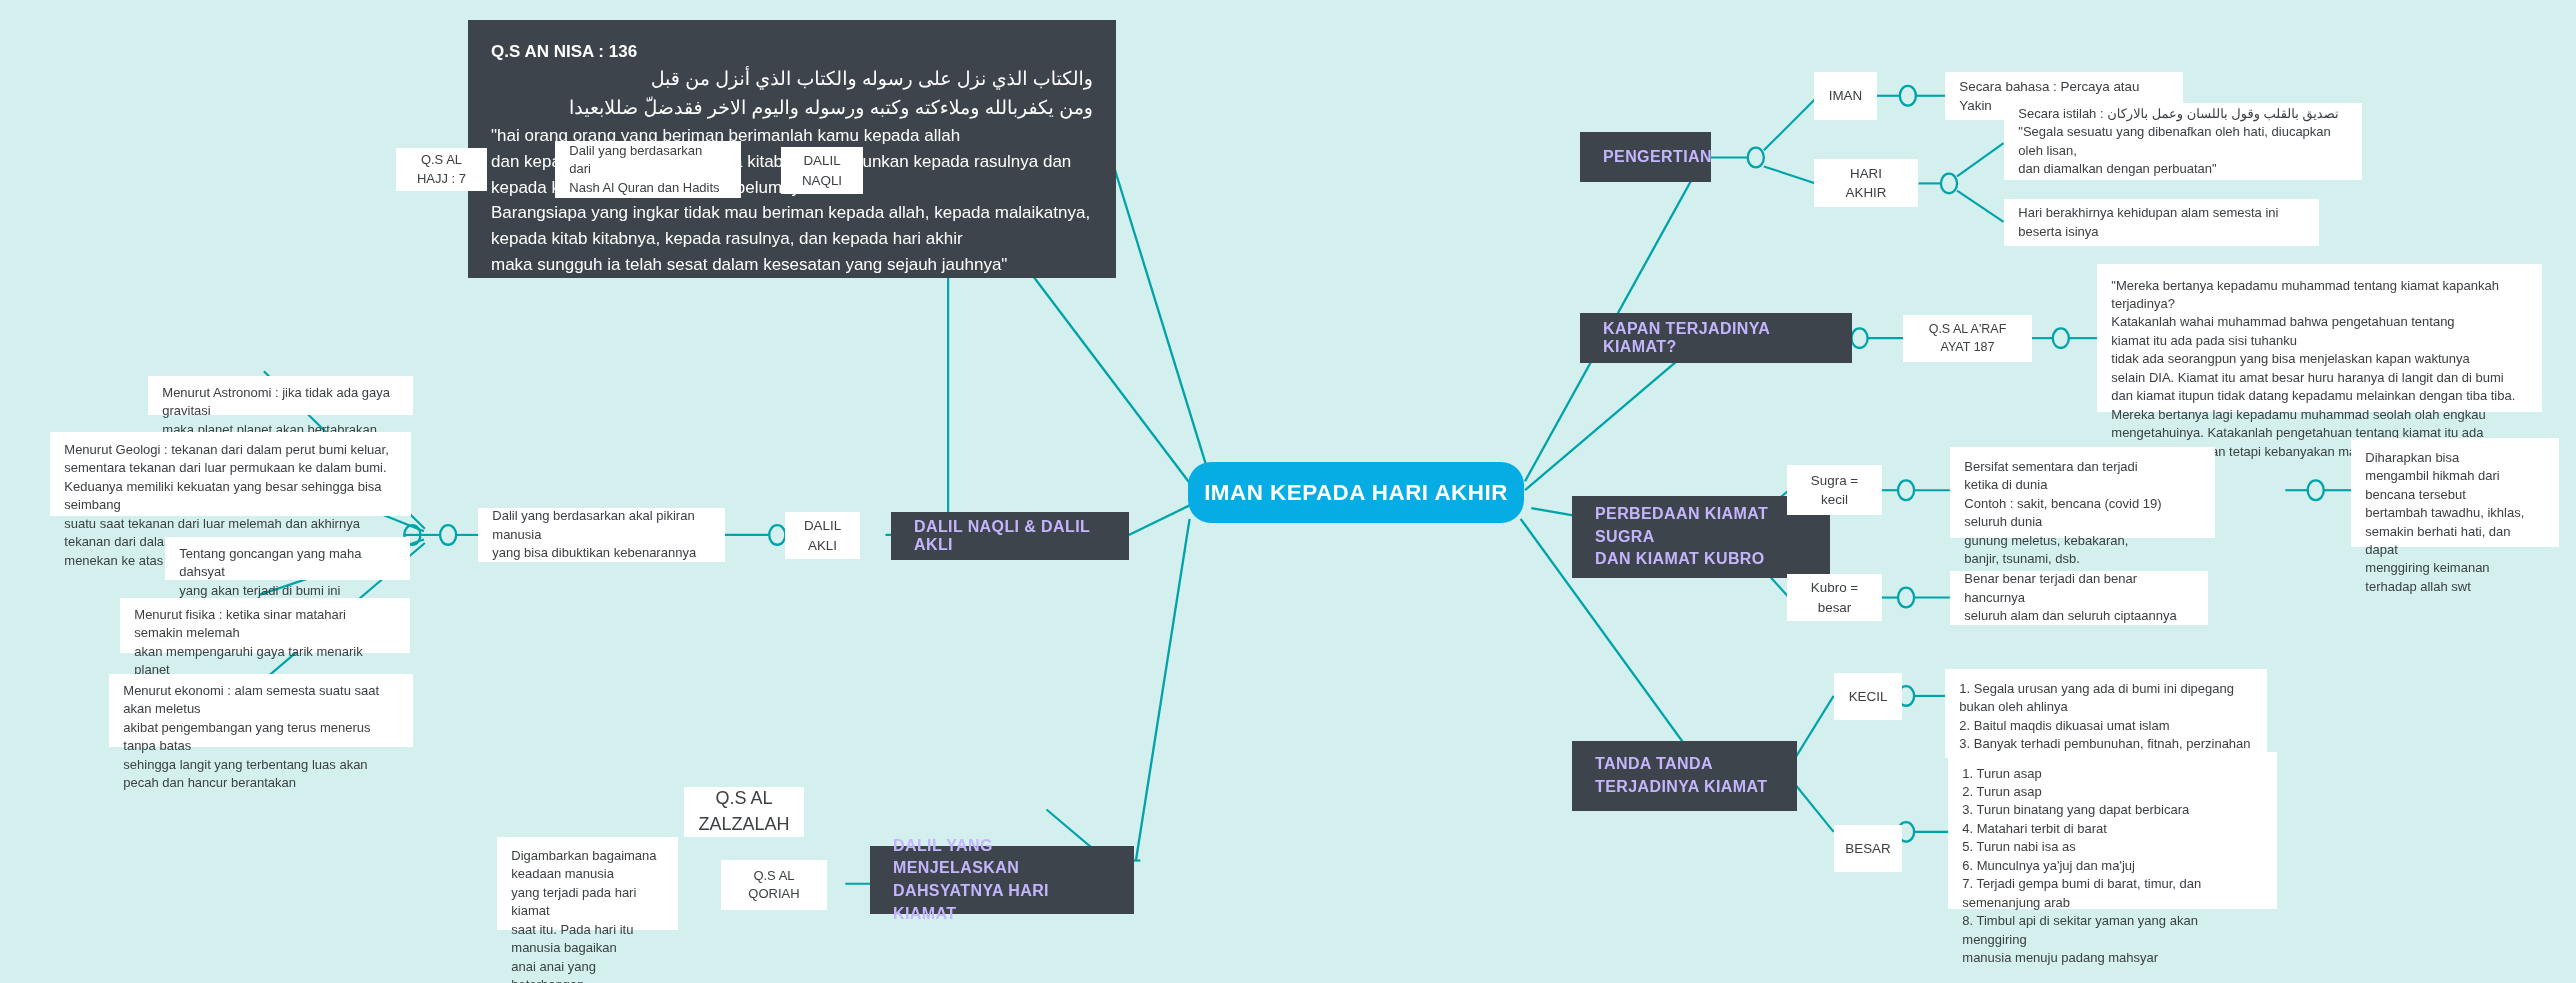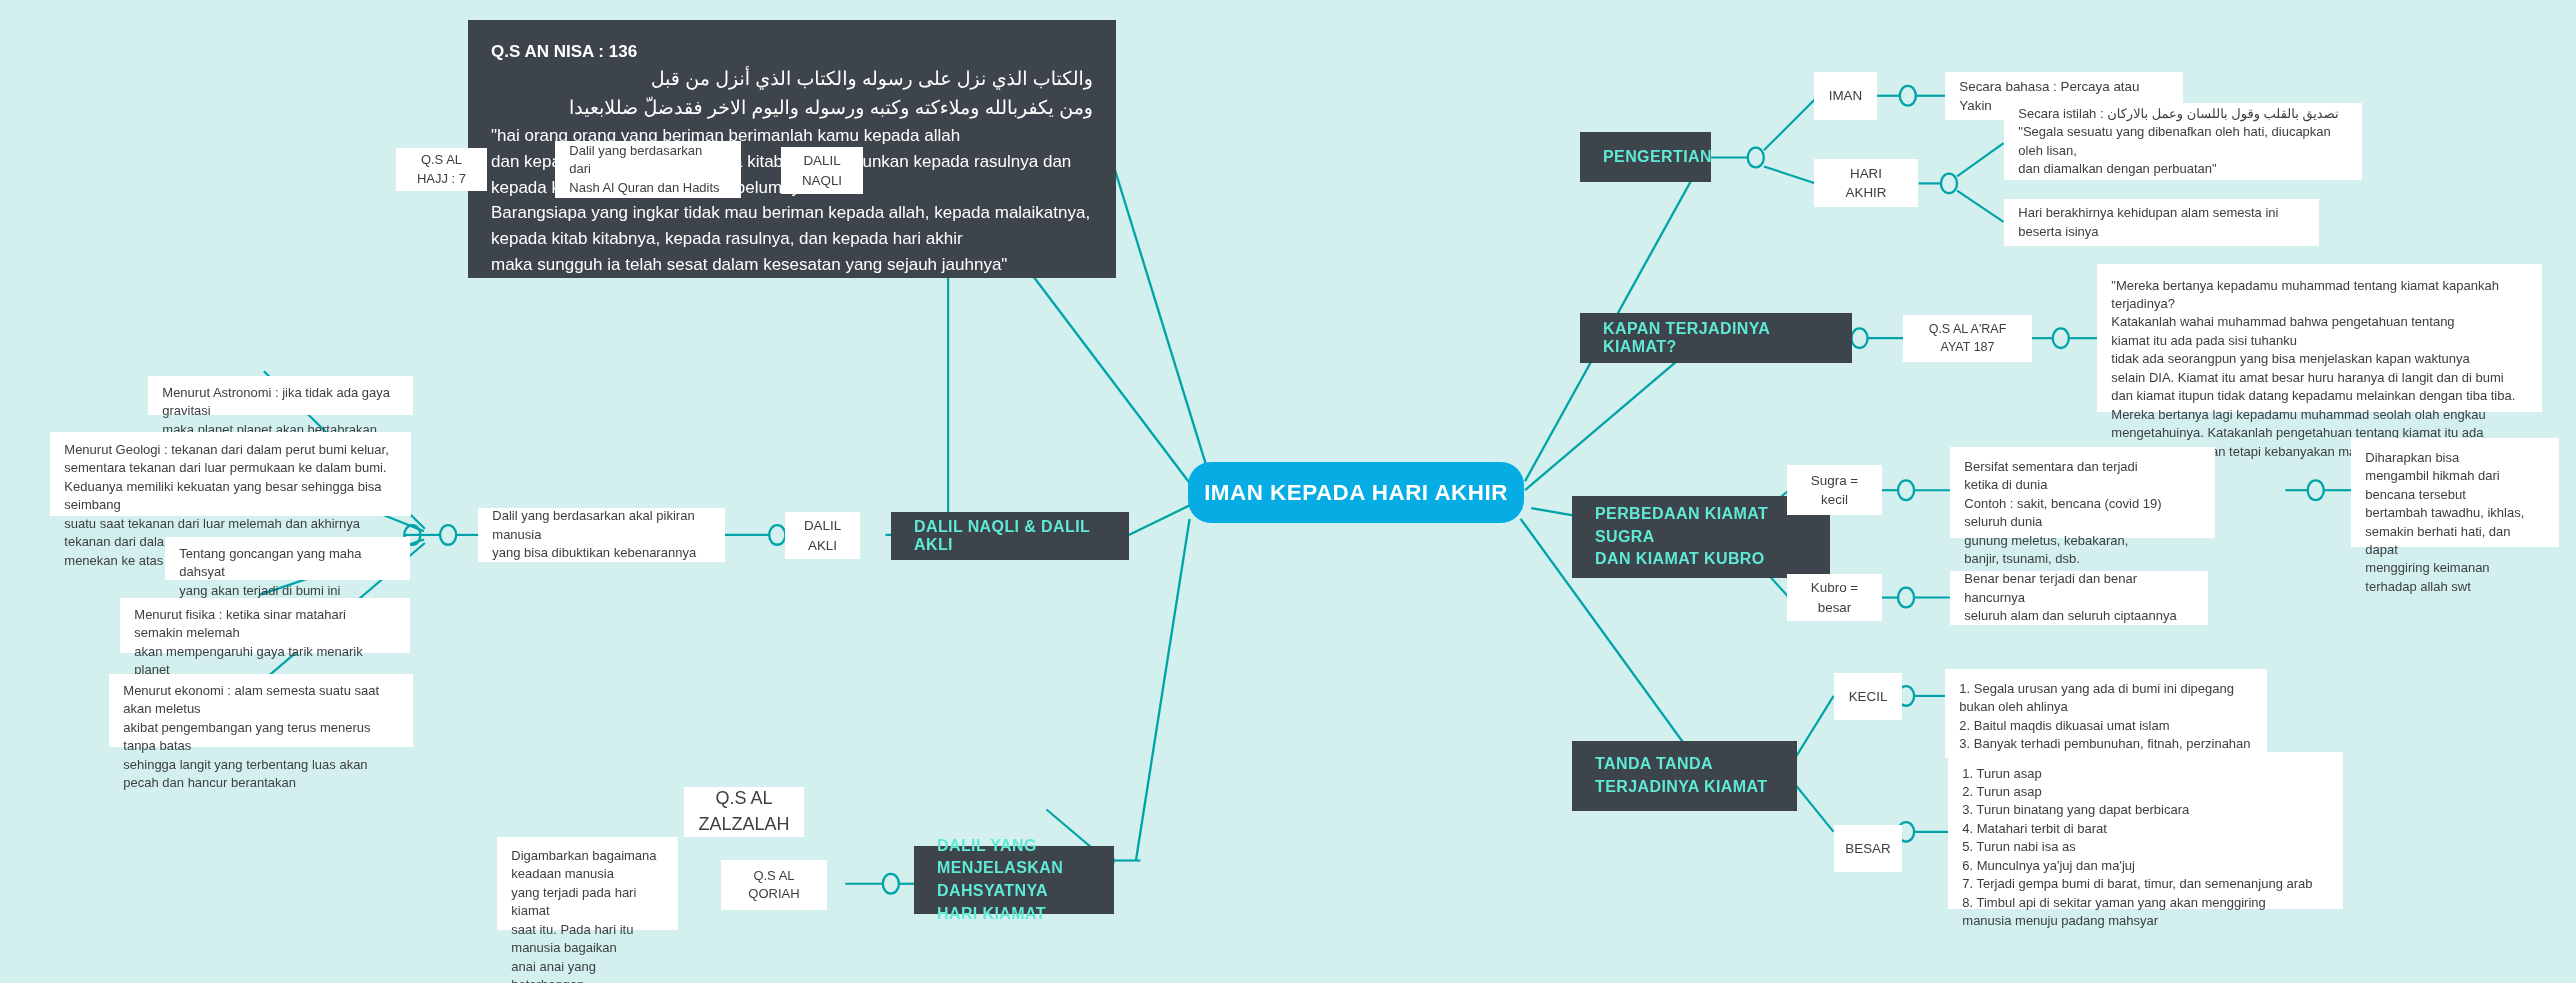--- a/index.html
+++ b/index.html
@@ -10,21 +10,21 @@
     overflow:hidden;
     position:relative;
   }
   #canvas{position:relative;width:2576px;height:984px;}
   svg#edges{position:absolute;left:0;top:0;width:2576px;height:984px;pointer-events:none;}
 
   .node{position:absolute;box-sizing:border-box;}
 
   
   .dark{
-    background:#3d444c;color:#5eead4;
+    background:#3d444c;color:#c4b5fd;
     font-weight:bold;letter-spacing:0.4px;
     display:flex;align-items:center;
     padding:0 23px;
   }
 
   
   .center-node{
     background:#06ace4;color:#fff;border-radius:23px;
     display:flex;align-items:center;justify-content:center;
     font-weight:bold;letter-spacing:0.5px;
@@ -261,21 +261,21 @@
     <span>1. Segala urusan yang ada di bumi ini dipegang bukan oleh ahlinya
 2. Baitul maqdis dikuasai umat islam
 3. Banyak terhadi pembunuhan, fitnah, perzinahan
 4. Jumlah wanita lebih banyak dari  pria
 5. Banyak wanita yang menyerupai pria ataupun sebaliknya</span>
   </div>
 
   <div class="node white ctr" style="left:1834px;top:809px;width:68px;height:47px;font-size:13.4px;margin-top:16px;">
     <span>BESAR</span>
   </div>
-  <div class="node white pre lead" style="left:1948px;top:752px;width:395px;height:157px;font-size:13px;padding-top:12.5px;">
+  <div class="node white pre lead" style="left:1948px;top:752px;width:329px;height:157px;font-size:13px;padding-top:12.5px;">
     <span>1. Turun asap
 2. Turun asap
 3. Turun binatang yang dapat berbicara
 4. Matahari terbit di barat
 5. Turun nabi isa as
 6. Munculnya ya'juj dan ma'juj
 7. Terjadi gempa bumi di barat, timur, dan semenanjung arab
 8. Timbul api di sekitar yaman yang akan menggiring
 manusia menuju padang mahsyar</span>
   </div>
@@ -323,21 +323,21 @@
 akan mempengaruhi gaya tarik menarik planet
 sehingga pada akhirnya terjadi tabrakan antar planet</span>
   </div>
   <div class="node white pre lead" style="left:109px;top:674px;width:304px;height:73px;font-size:13px;padding-top:8px;">
     <span>Menurut ekonomi : alam semesta suatu saat akan meletus
 akibat pengembangan yang terus menerus tanpa batas
 sehingga langit yang terbentang luas akan
 pecah dan hancur berantakan</span>
   </div>
 
-  <div class="node dark pre" style="left:914px;top:846px;width:200px;height:68px;font-size:16px;line-height:1.42;">
+  <div class="node dark pre" style="left:870px;top:846px;width:264px;height:68px;font-size:16px;line-height:1.42;">
     <span>DALIL YANG MENJELASKAN
 DAHSYATNYA HARI KIAMAT</span>
   </div>
   <div class="node white ctr" style="left:684px;top:787px;width:120px;height:50px;font-size:18px;">
     <span>Q.S AL ZALZALAH</span>
   </div>
   <div class="node white ctr" style="left:721px;top:860px;width:106px;height:50px;font-size:13px;">
     <span>Q.S AL QORIAH</span>
   </div>
   <div class="node white pre lead" style="left:497px;top:837px;width:181px;height:93px;font-size:13px;padding-top:9.8px;">

